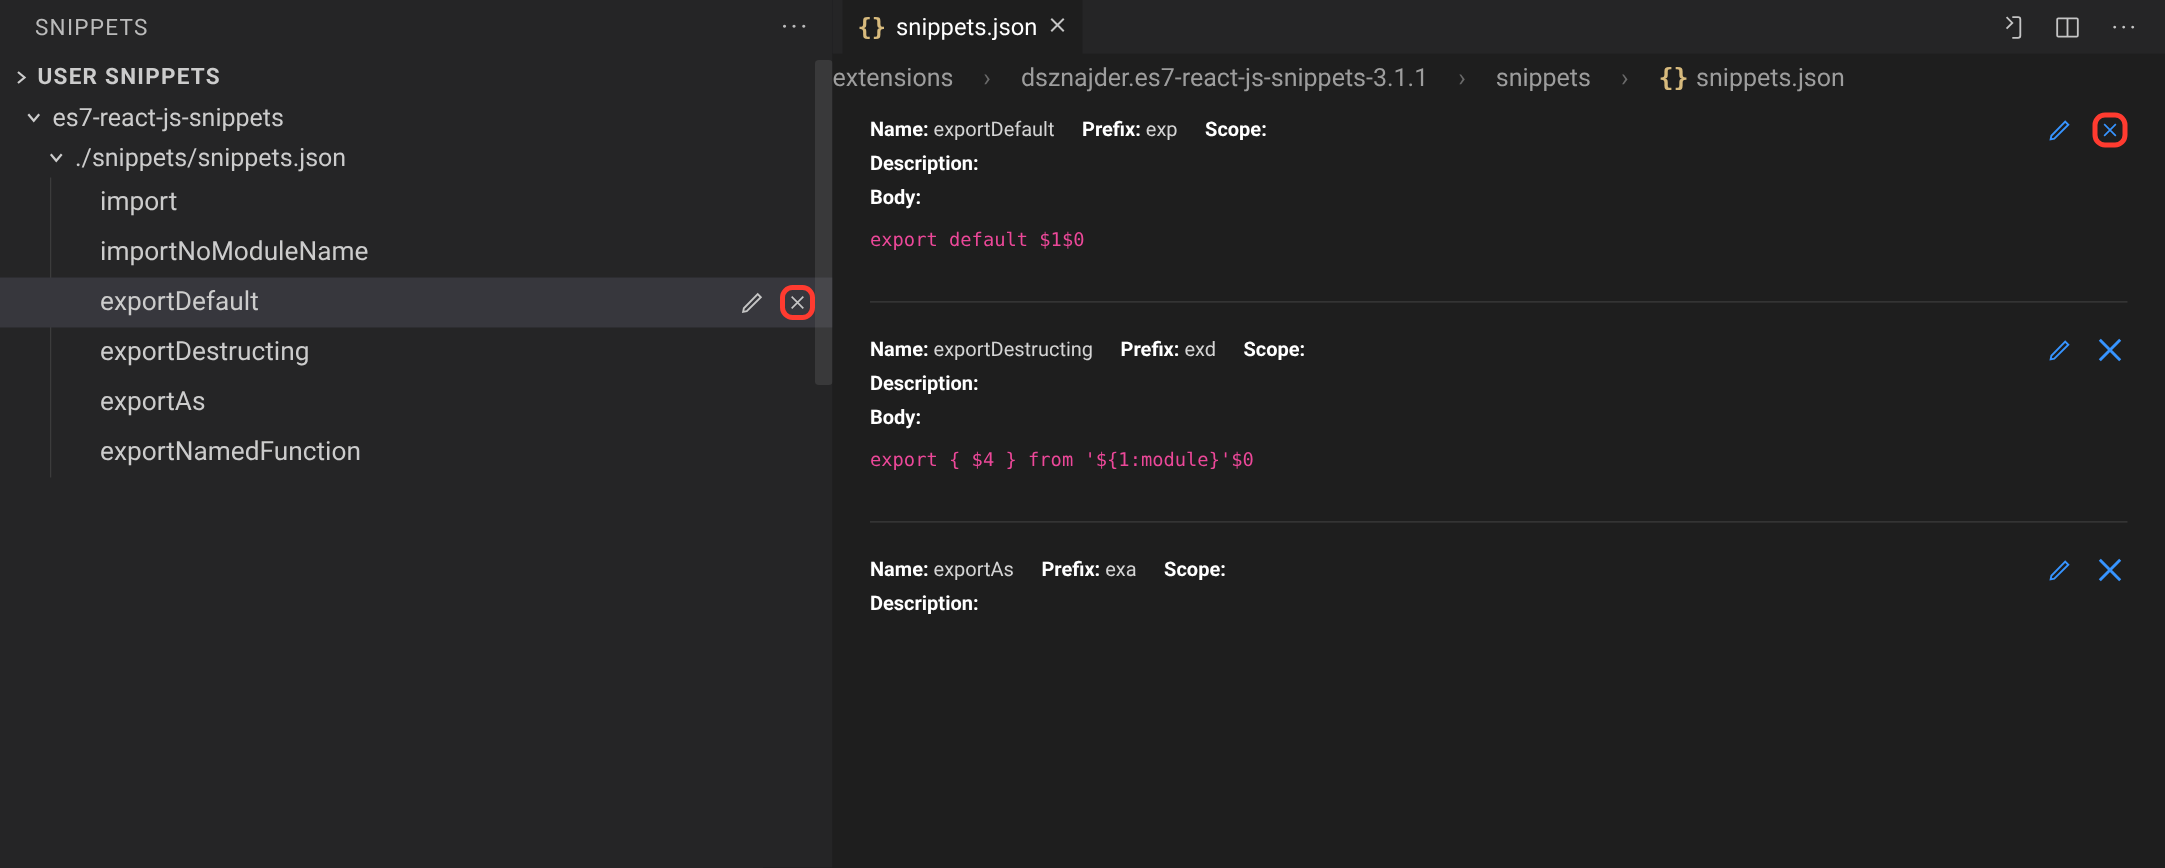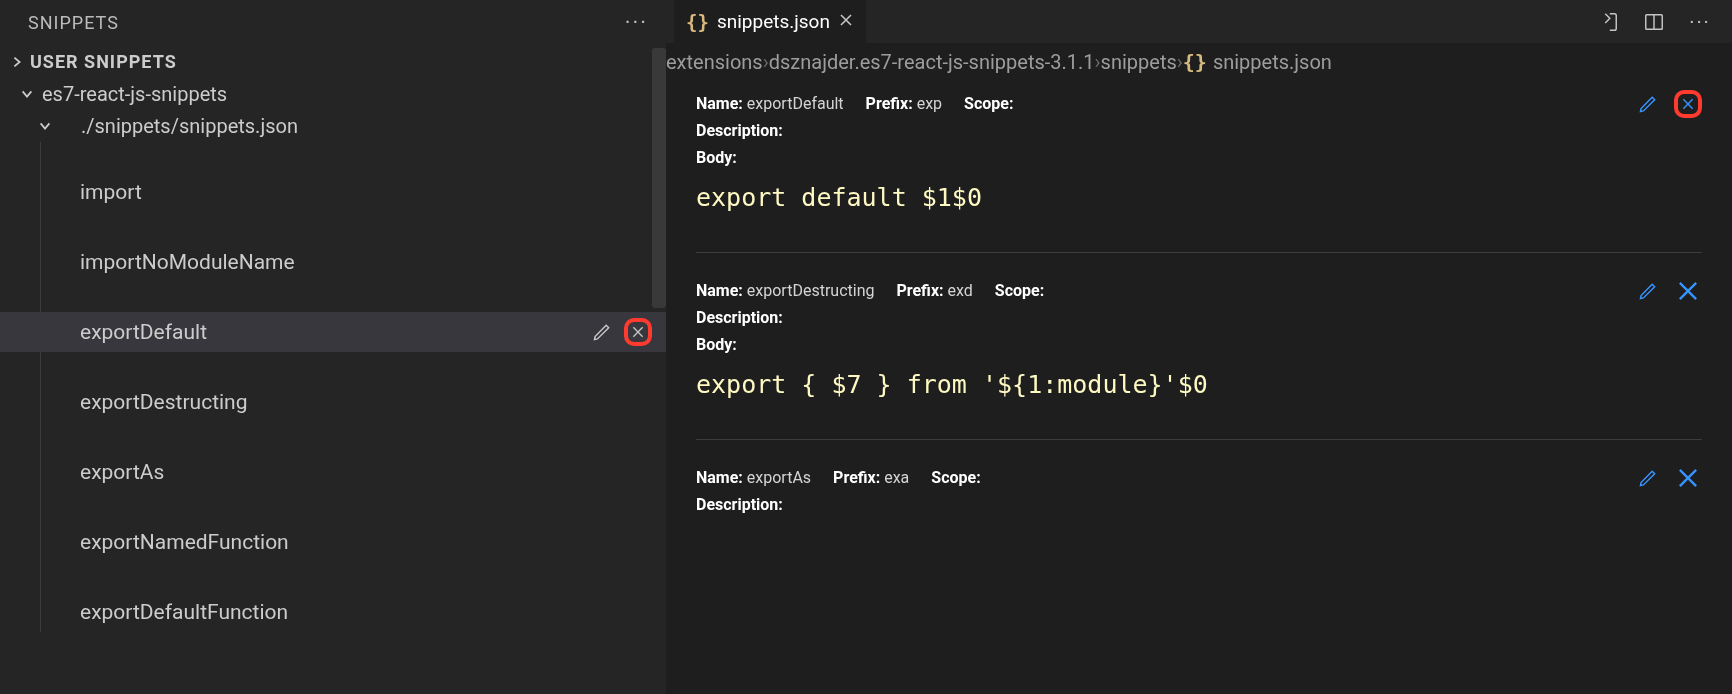--- a/index.html
+++ b/index.html
@@ -48,38 +48,37 @@
     margin-right:4px;
   }
   .tree-row {
     display: flex;
     align-items: center;
     padding: 4px 24px 4px 18px;
     font-size: 20px;
     color: #cccccc;
     cursor: pointer;
   }
-  .tree-row.sub1 { padding-left: 36px; font-size:20px;gap:21px;}
+  .tree-row.sub1 { padding-left: 36px; font-size:20px;}
   .tree-row .chev {
     width:18px; height:18px; display:flex; align-items:center; justify-content:center;
     margin-right:6px;
   }
   .snippet-list {
     display:flex; flex-direction:column;
     position:relative;
   }
   .snippet-item {
     display:flex; align-items:center;
     padding: 6px 8px 6px 80px;
     font-size: 21px;
     color:#cccccc;
     cursor:pointer;
     position:relative;
     height:40px;
-    margin-top:30px;
   }
   .snippet-item.selected {
     background:#37373d;
   }
   .snippet-item .actions {
     position:absolute; right:14px; top:50%; transform:translateY(-50%);
     display:flex; align-items:center; gap:8px;
   }
   .snippet-item:not(.selected) .actions { display:none; }
   .icon-btn { width:28px; height:28px; display:flex; align-items:center; justify-content:center; color:#c5c5c5; cursor:pointer;}
@@ -121,37 +120,37 @@
     cursor:pointer;
   }
   .tab .file-icon { color:#d7ba7d; font-weight:700; font-family:monospace;}
   .tab .close { color:#c5c5c5; cursor:pointer;}
   .tabbar .right-icons { margin-left:auto; display:flex; gap:18px; padding-right:18px; color:#c5c5c5;}
   .breadcrumbs {
     display:flex; align-items:center;
     color:#9d9d9d;
     font-size:20px;
     padding: 6px 4px 6px 0;
-    gap:0;
+    gap:24px;
   }
   .breadcrumbs .sep { color:#6a6a6a;}
   .breadcrumbs .bc-last { display:flex; align-items:center; gap:6px;}
   .breadcrumbs .file-icon { color:#d7ba7d; font-family:monospace; font-weight:700;}
   .content { padding: 4px 30px 0 30px; overflow:auto; position:relative; flex:1;}
   .snippet-block { padding: 6px 0 18px 0;}
   .hdr-line { display:flex; align-items:flex-start; gap:22px; font-size:16px; color:#d4d4d4; padding:4px 0; position:relative;}
   .hdr-line .lbl { font-weight:700; color:#ffffff;}
   .hdr-line .val { font-weight:400; color:#d4d4d4;}
   .hdr-actions { position:absolute; right:0; top:0; display:flex; align-items:center; gap:12px;}
   .hdr-actions .icon-btn { color:#3794ff;}
   .hdr-actions .icon-btn.x { color:#3794ff;}
   .code {
     font-family: Menlo, Consolas, monospace;
-    font-size:25px;
-    color:#fef9c3;
+    font-size:15px;
+    color:#ec4899;
     padding: 12px 0 4px 0;
     white-space:pre;
   }
   .divider { height:1px; background:#3c3c3c; margin: 18px 0;}
   
   .chev svg { width:14px; height:14px; }
   .pencil svg, .xmark svg { width:20px; height:20px; }
 </style>
 </head>
 <body>
@@ -216,23 +215,20 @@
         </div>
       </div>
       <div class="snippet-item">
         <span>exportDestructing</span>
       </div>
       <div class="snippet-item">
         <span>exportAs</span>
       </div>
       <div class="snippet-item">
         <span>exportNamedFunction</span>
-      </div>
-      <div class="snippet-item">
-        <span>exportDefaultFunction</span>
       </div>
     </div>
 
   <div class="sidebar-scroll"></div>
 </div>
 
 <div class="editor">
   <div class="tabbar">
     <div class="tab">
       <span class="file-icon">{}</span>
@@ -321,21 +317,21 @@
       </span>
     </span>
         </div>
         <div class="hdr-line">
           <span class="lbl">Description:</span> 
           <span class="val"></span>
         </div>
         <div class="hdr-line">
           <span class="lbl">Body:</span>
         </div>
-        <div class="code">export { $7 } from '${1:module}'$0</div>
+        <div class="code">export { $4 } from '${1:module}'$0</div>
       </div>
       <div class="divider"></div>
       <div class="snippet-block">
         <div class="hdr-line">
     <span><span class="lbl">Name:</span> <span class="val">exportAs</span></span>
     <span><span class="lbl">Prefix:</span> <span class="val">exa</span></span>
     <span><span class="lbl">Scope:</span> <span class="val"></span></span>
     <span class="hdr-actions">
       <span class="icon-btn pencil">
         <svg viewBox="0 0 24 24" fill="none" stroke="currentColor" stroke-width="1.8">

